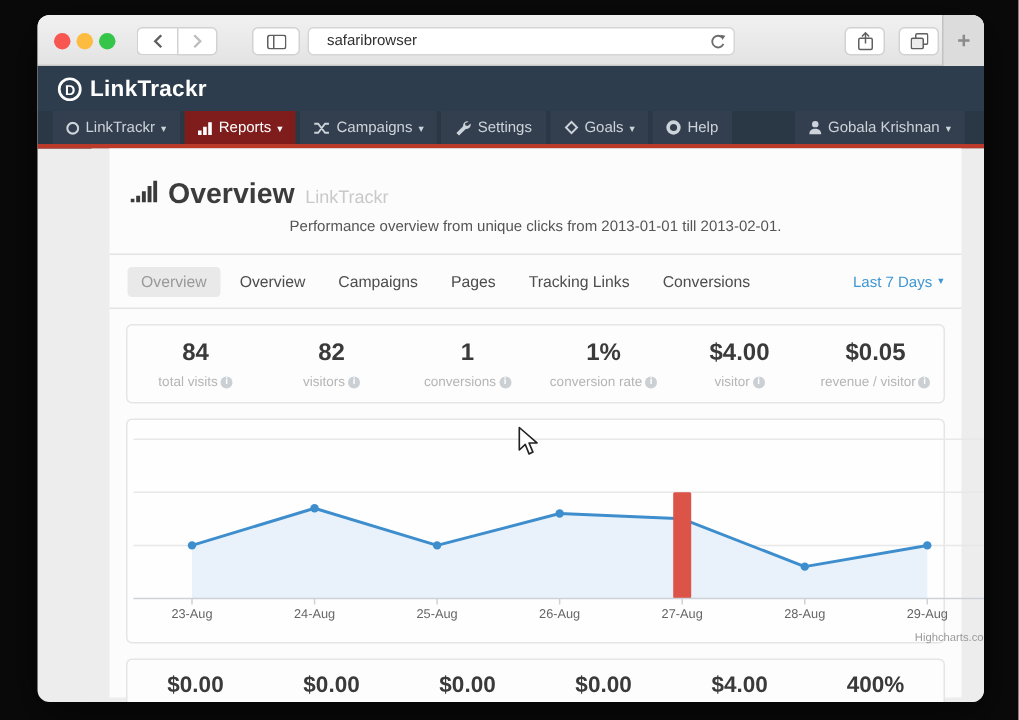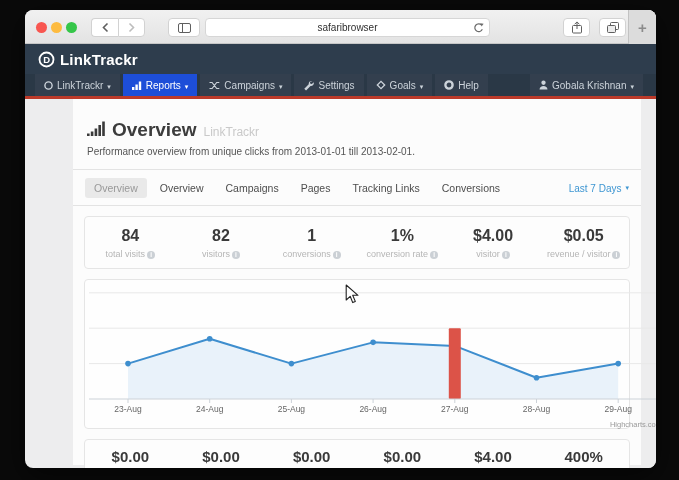--- a/index.html
+++ b/index.html
@@ -12,44 +12,44 @@
 
   .titlebar { position:relative; height:34px; background:linear-gradient(#f1f1f1,#e3e3e3); border-bottom:1px solid #c6c6c6; }
   .dot { position:absolute; top:12px; width:11px; height:11px; border-radius:50%; }
   .tb-btn { position:absolute; top:8px; height:19px; background:#fff; border:1px solid #d2d2d2; border-radius:4px;
             display:flex; align-items:center; justify-content:center; }
   .btn-group { position:absolute; top:8px; left:66px; display:flex; }
   .btn-group .tb-btn { position:static; width:27px; }
   .btn-group .tb-btn:first-child { border-radius:4px 0 0 4px; border-right:none; }
   .btn-group .tb-btn:last-child  { border-radius:0 4px 4px 0; }
   .url-bar { position:absolute; top:8px; left:180px; width:285px; height:19px; background:#fff; border:1px solid #d6d6d6;
-             border-radius:4px; display:flex; align-items:center; justify-content:center; font-size:10px; color:#2f2f2f; }
+             border-radius:4px; display:flex; align-items:center; justify-content:flex-start; font-size:10px; color:#2f2f2f;padding-left:12px; }
   .url-bar .reload { position:absolute; right:5px; top:3px; }
   .newtab-strip { position:absolute; right:0; top:0; width:28px; height:34px; background:#dcdcdc; border-left:1px solid #c2c2c2;
                   display:flex; align-items:center; justify-content:center; color:#8b8b8b; font-size:15px; font-weight:bold; }
 
   
   .logo-bar { height:30px; background:#2e3d4d; display:flex; align-items:center; padding:0 13px; }
   .logo-text { color:#fff; font-size:15px; font-weight:bold; letter-spacing:.2px; margin-left:5px; }
 
   .nav-bar { height:25px; background:#2a3846; border-bottom:3px solid #bc3a2a; display:flex; align-items:stretch; padding:0 10px; }
   .nav-item { display:flex; align-items:center; gap:4px; padding:0 9px; margin-right:3px; background:#333f4e;
               color:#ccd3da; font-size:10px; cursor:default; }
-  .nav-item.active { background:#1d4ed8; color:#fff; }
+  .nav-item.active { background:#7f1d1d; color:#fff; }
   .nav-spacer { flex:1; background:transparent; }
   .caret { font-size:7px; line-height:1; position:relative; top:1px; }
 
   
   .page { position:absolute; top:89px; left:0; right:0; bottom:0; background:#ededee;margin-left:36px; }
   .container { position:absolute; left:12px; right:15px; top:0; bottom:3px; background:#fcfcfc; }
 
   .title-row { display:flex; align-items:baseline; padding:20px 14px 0; }
   .page-title { font-size:19px; color:#3c3c3c; font-weight:bold; margin-left:7px; }
   .page-title-suffix { font-size:12px; color:#c9c9c9; margin-left:7px; }
-  .subtitle { font-size:10px; color:#555; padding:5px 14px 12px; }
+  .subtitle { font-size:10px; color:#555; padding:5px 14px 12px;text-align:center; }
   .divider { border-top:1px solid #e3e3e3; }
 
   .tabs-row { display:flex; align-items:center; padding:8px 12px 7px; }
   .tab { font-size:10.5px; color:#4d4d4d; padding:4px 9px; margin-right:4px; border-radius:3px; }
   .tab.active { background:#e9e9e9; color:#999; }
   .date-range { margin-left:auto; font-size:10px; color:#3e96d2; display:flex; align-items:flex-start; gap:4px; }
 
   .panel { margin:10px 11px 5px; border:1px solid #e5e5e5; border-radius:4px; background:#fdfdfd; }
   .stats { display:flex; padding:10px 0 9px; }
   .cell { flex:1; text-align:center; }

